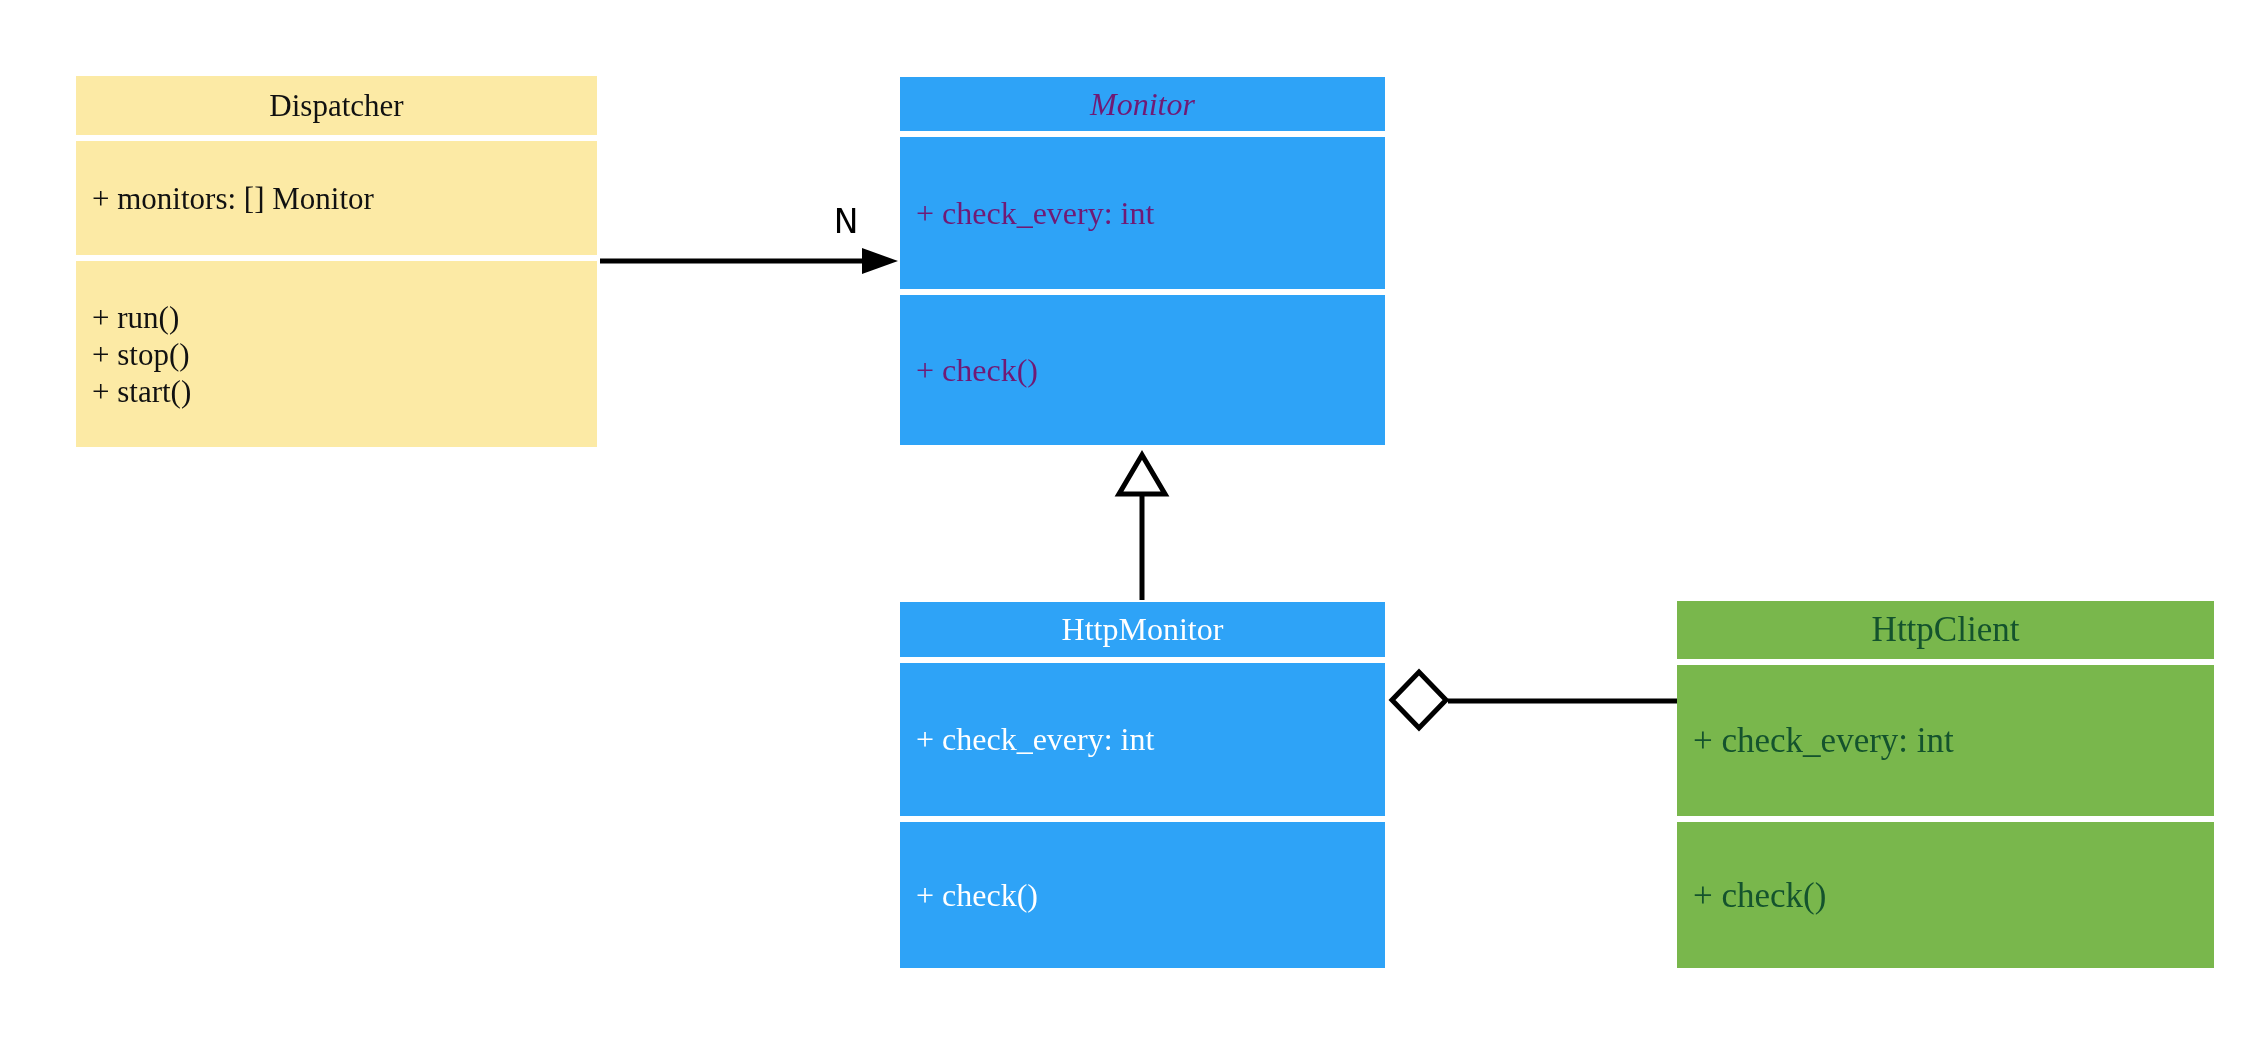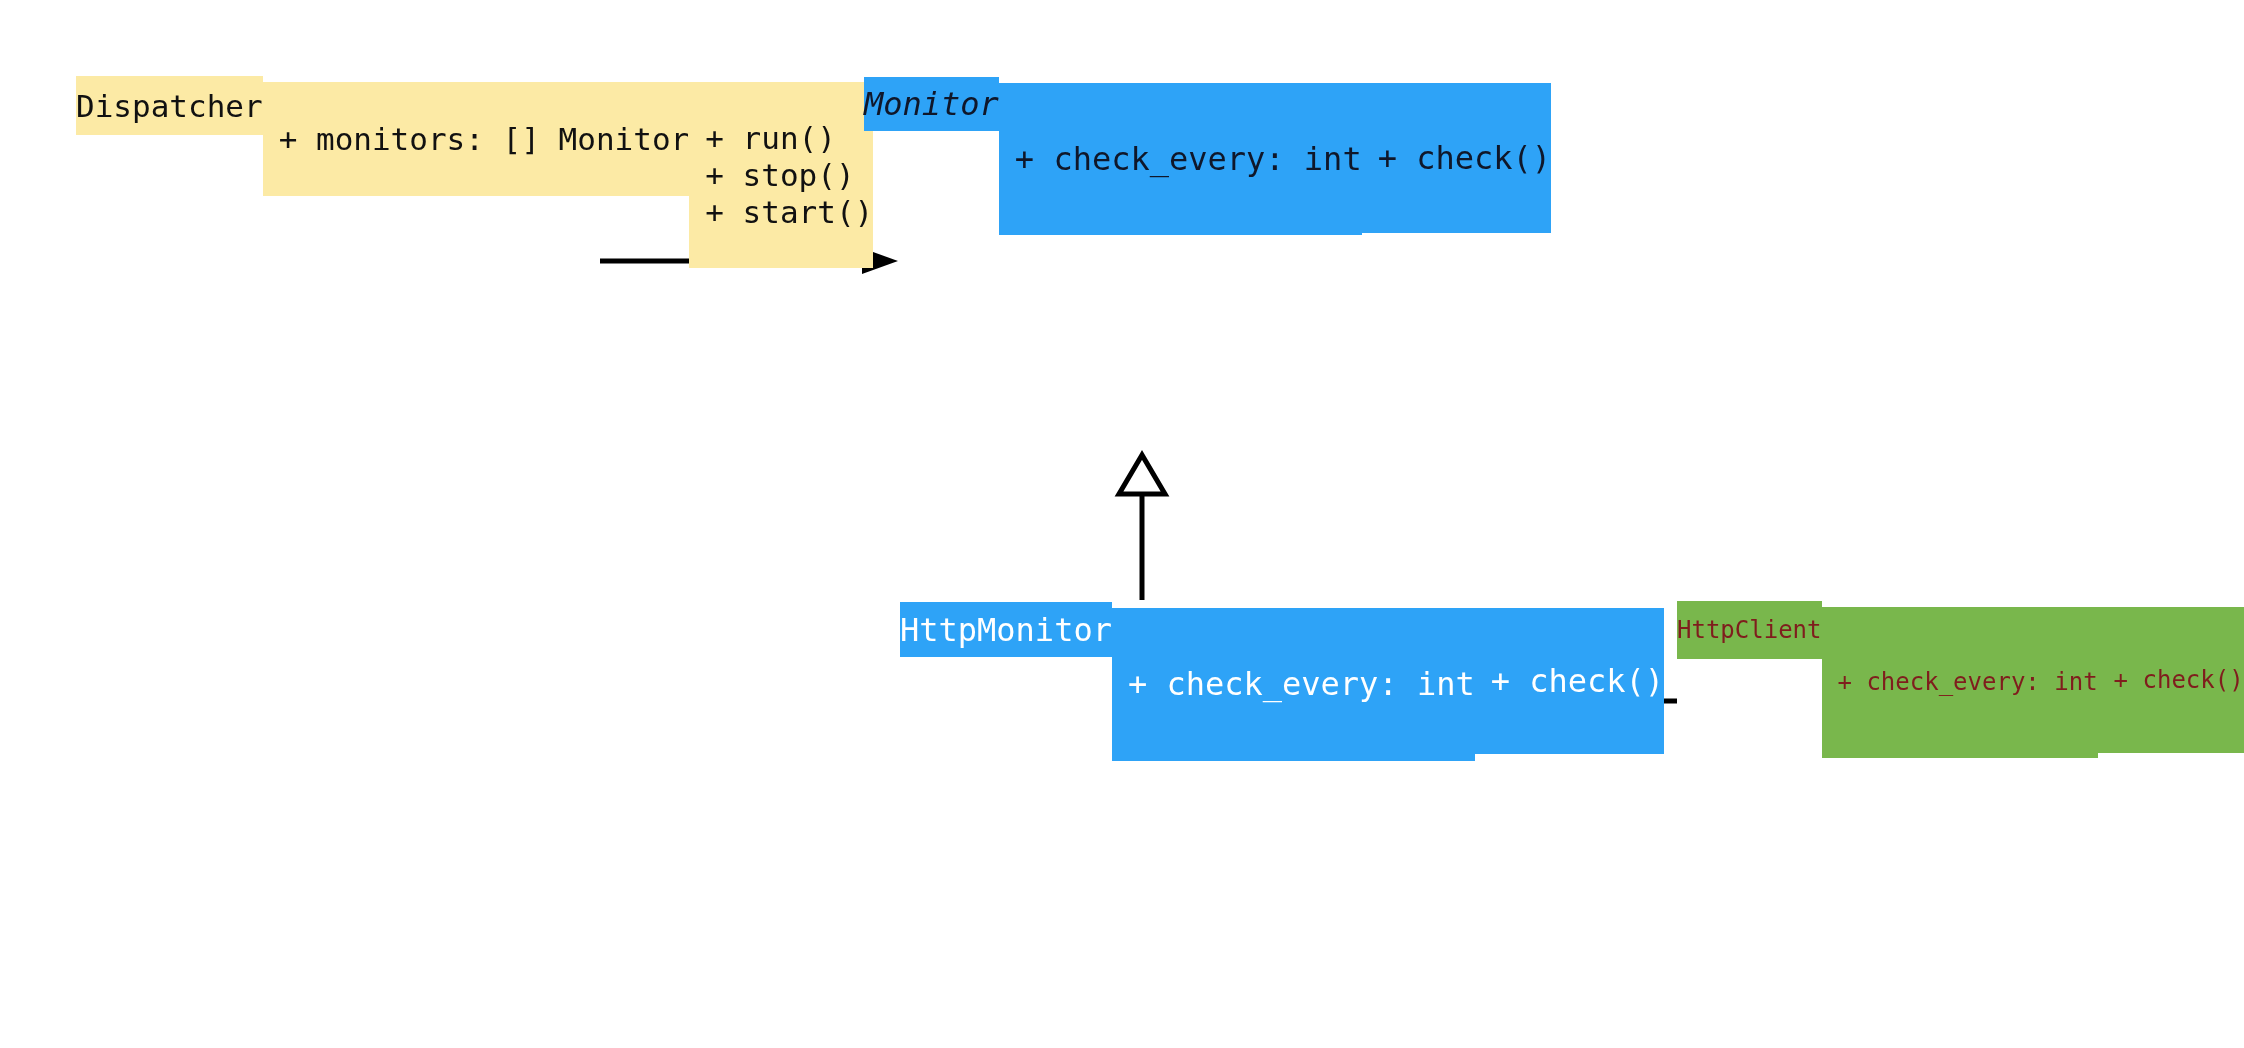--- a/index.html
+++ b/index.html
@@ -10,20 +10,22 @@
     height: 1048px;
     background: #ffffff;
     font-family: "DejaVu Sans Mono", "Liberation Mono", monospace;
     overflow: hidden;
   }
 
   
   .class-box {
     position: absolute;
     display: flex;
+    flex-direction: column;
+    font-family: Liberation Serif, serif;
   }
   .sec { flex: 0 0 auto; box-sizing: border-box; }
   .sec.title {
     display: flex;
     align-items: center;
     justify-content: center;
     white-space: pre;
   }
   .sec.members {
     display: flex;
@@ -38,35 +40,35 @@
   }
 
   
   .dispatcher { left: 76px; top: 76px; width: 521px; height: 371px; color: #111111; font-size: 31px; }
   .dispatcher .sec { background: #FCEAA5; }
   .dispatcher .title   { height: 59px; }
   .dispatcher .attrs   { height: 114px; }
   .dispatcher .methods { height: 186px; }
 
   
-  .monitor { left: 864px; top: 77px; width: 485px; height: 368px; color: #0f172a; font-size: 32px; }
+  .monitor { left: 900px; top: 77px; width: 485px; height: 368px; color: #701a75; font-size: 32px; }
   .monitor .sec { background: #2EA3F7; }
   .monitor .title   { height: 54px; font-style: italic; }
   .monitor .attrs   { height: 152px; }
   .monitor .methods { height: 150px; }
 
   
   .http-monitor { left: 900px; top: 602px; width: 485px; height: 366px; color: #ffffff; font-size: 32px; }
   .http-monitor .sec { background: #2EA3F7; }
   .http-monitor .title   { height: 55px; }
   .http-monitor .attrs   { height: 153px; }
   .http-monitor .methods { height: 146px; }
 
   
-  .http-client { left: 1677px; top: 601px; width: 393px; height: 367px; color: #7f1d1d; font-size: 24px; }
+  .http-client { left: 1677px; top: 601px; width: 537px; height: 367px; color: #14532d; font-size: 35px; }
   .http-client .sec { background: #79B74C; }
   .http-client .title   { height: 58px; }
   .http-client .attrs   { height: 151px; }
   .http-client .methods { height: 146px; }
 
   
   .connectors {
     position: absolute;
     left: 0; top: 0;
     width: 2244px;

